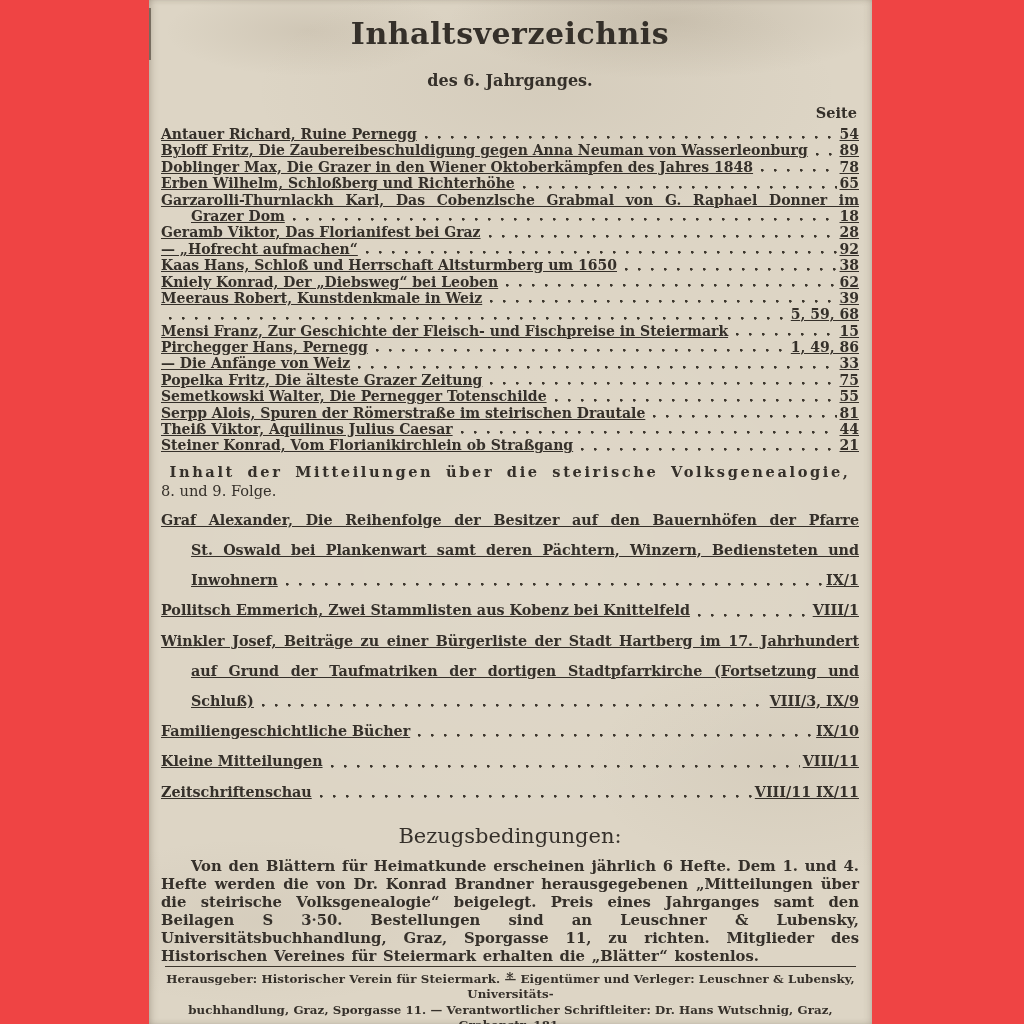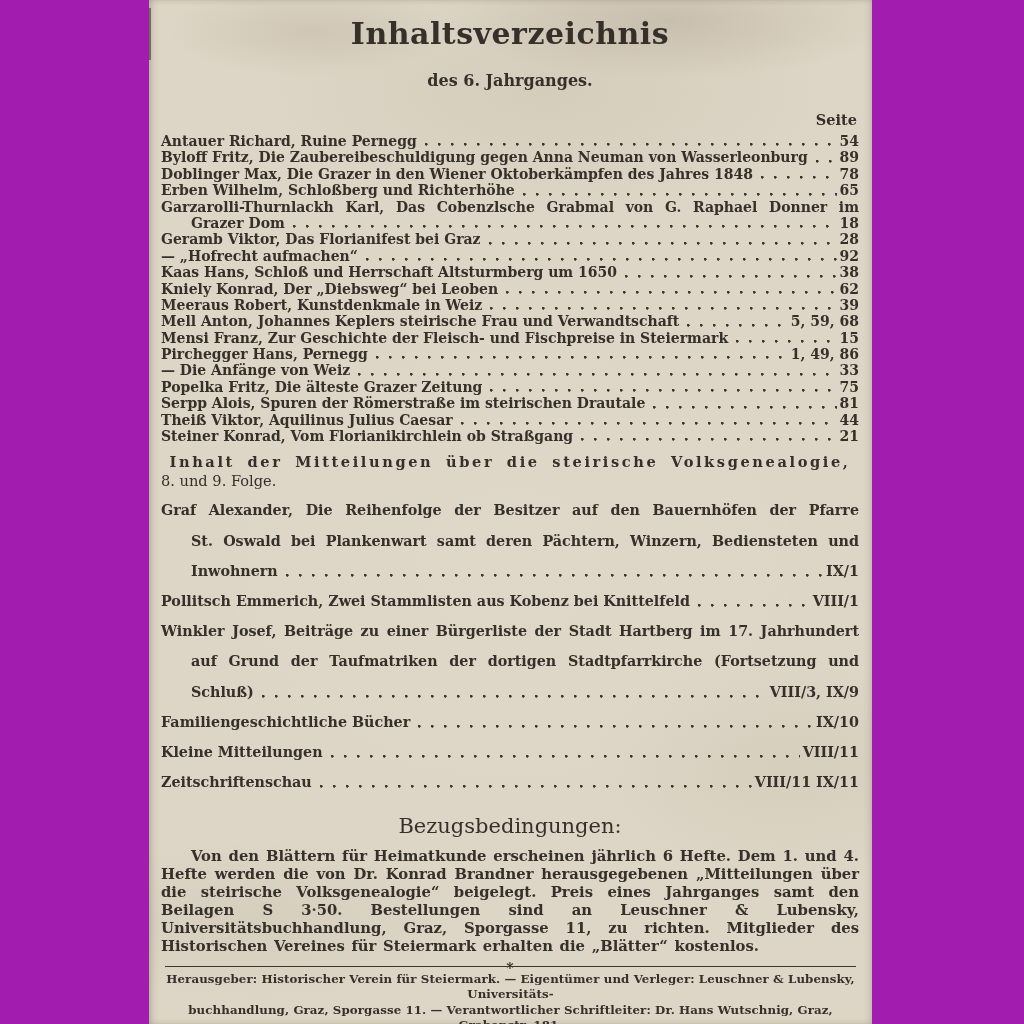--- a/index.html
+++ b/index.html
@@ -4,21 +4,21 @@
 <style>
   html,body{margin:0;padding:0;}
   body{
     width:1024px;height:1024px;
     background:#fdfdfc;
     font-family:"DejaVu Serif","Liberation Serif",serif;
     color:#35302a;
     overflow:hidden;
     position:relative;
   }
-  .canvas{position:absolute;inset:0;background:#a21caf;}
+  .canvas{position:absolute;inset:0;background:#ef4444;}
   .sheet{
     position:absolute;left:149px;top:0;width:723px;height:1024px;
     background-color:#ddd5c5;
     background-image:
       radial-gradient(ellipse 340px 90px at 72% 2%, rgba(125,110,88,0.20), transparent 65%),
       radial-gradient(ellipse 220px 70px at 22% 3%, rgba(125,110,88,0.14), transparent 65%),
       radial-gradient(ellipse 420px 180px at 55% 9%, rgba(120,105,85,0.08), transparent 70%),
       radial-gradient(ellipse 500px 400px at 50% 55%, rgba(255,255,255,0.06), transparent 75%),
       radial-gradient(ellipse 300px 120px at 15% 90%, rgba(125,110,88,0.07), transparent 70%),
       radial-gradient(ellipse 280px 160px at 88% 75%, rgba(125,110,88,0.07), transparent 70%);
@@ -27,23 +27,23 @@
   .sheet::before{ 
     content:"";position:absolute;left:0;top:8px;width:2px;height:52px;
     background:rgba(55,45,35,0.55);filter:blur(0.5px);
   }
   .inner{position:absolute;left:12px;top:0;width:698px;}
   .title{
     margin-top:16px;text-align:center;
     font-size:30px;font-weight:bold;letter-spacing:0.5px;
   }
   .subtitle{margin-top:20px;text-align:center;font-size:16px;font-weight:bold;}
-  .seite{margin-top:21px;text-align:right;font-size:14.5px;font-weight:bold;padding-right:2px;}
-
-  .toc{font-weight:bold;}
+  .seite{margin-top:14px;text-align:right;font-size:14.5px;font-weight:bold;padding-right:2px;}
+
+  .toc{font-weight:bold;text-decoration:underline;}
   .toc1{margin-top:5px;font-size:14px;}
   .toc1 .tl{height:16.4px;line-height:16.4px;}
   .toc2{margin-top:10px;font-size:14.3px;}
   .toc2 .tl{height:18.2px;line-height:18.2px;margin-top:12px;}
   .tl{display:flex;align-items:baseline;white-space:nowrap;}
   .tl .tt{white-space:pre;}
   .tl.ind{padding-left:30px;}
   .tl.just .tt{flex:1;white-space:normal;text-align:justify;text-align-last:justify;}
   .dots{
     flex:1 1 auto;align-self:flex-end;height:5px;margin:0 3px 2px 7px;
@@ -128,21 +128,20 @@
             <span class="tt">Kniely Konrad, Der „Diebsweg“ bei Leoben</span>
             <span class="dots"></span>
             <span class="pg">62</span>
           </div>
           <div class="tl">
             <span class="tt">Meeraus Robert, Kunstdenkmale in Weiz</span>
             <span class="dots"></span>
             <span class="pg">39</span>
           </div>
           <div class="tl">
-            <span class="tt">Mell Anton, Johannes Keplers steirische Frau und Verwandtschaft</span>
             <span class="dots"></span>
             <span class="pg">5, 59, 68</span>
           </div>
           <div class="tl">
             <span class="tt">Mensi Franz, Zur Geschichte der Fleisch- und Fischpreise in Steiermark</span>
             <span class="dots"></span>
             <span class="pg">15</span>
           </div>
           <div class="tl">
             <span class="tt">Pirchegger Hans, Pernegg</span>
@@ -151,20 +150,25 @@
           </div>
           <div class="tl">
             <span class="tt">— Die Anfänge von Weiz</span>
             <span class="dots"></span>
             <span class="pg">33</span>
           </div>
           <div class="tl">
             <span class="tt">Popelka Fritz, Die älteste Grazer Zeitung</span>
             <span class="dots"></span>
             <span class="pg">75</span>
+          </div>
+          <div class="tl">
+            <span class="tt">Semetkowski Walter, Die Pernegger Totenschilde</span>
+            <span class="dots"></span>
+            <span class="pg">55</span>
           </div>
           <div class="tl">
             <span class="tt">Serpp Alois, Spuren der Römerstraße im steirischen Drautale</span>
             <span class="dots"></span>
             <span class="pg">81</span>
           </div>
           <div class="tl">
             <span class="tt">Theiß Viktor, Aquilinus Julius Caesar</span>
             <span class="dots"></span>
             <span class="pg">44</span>

